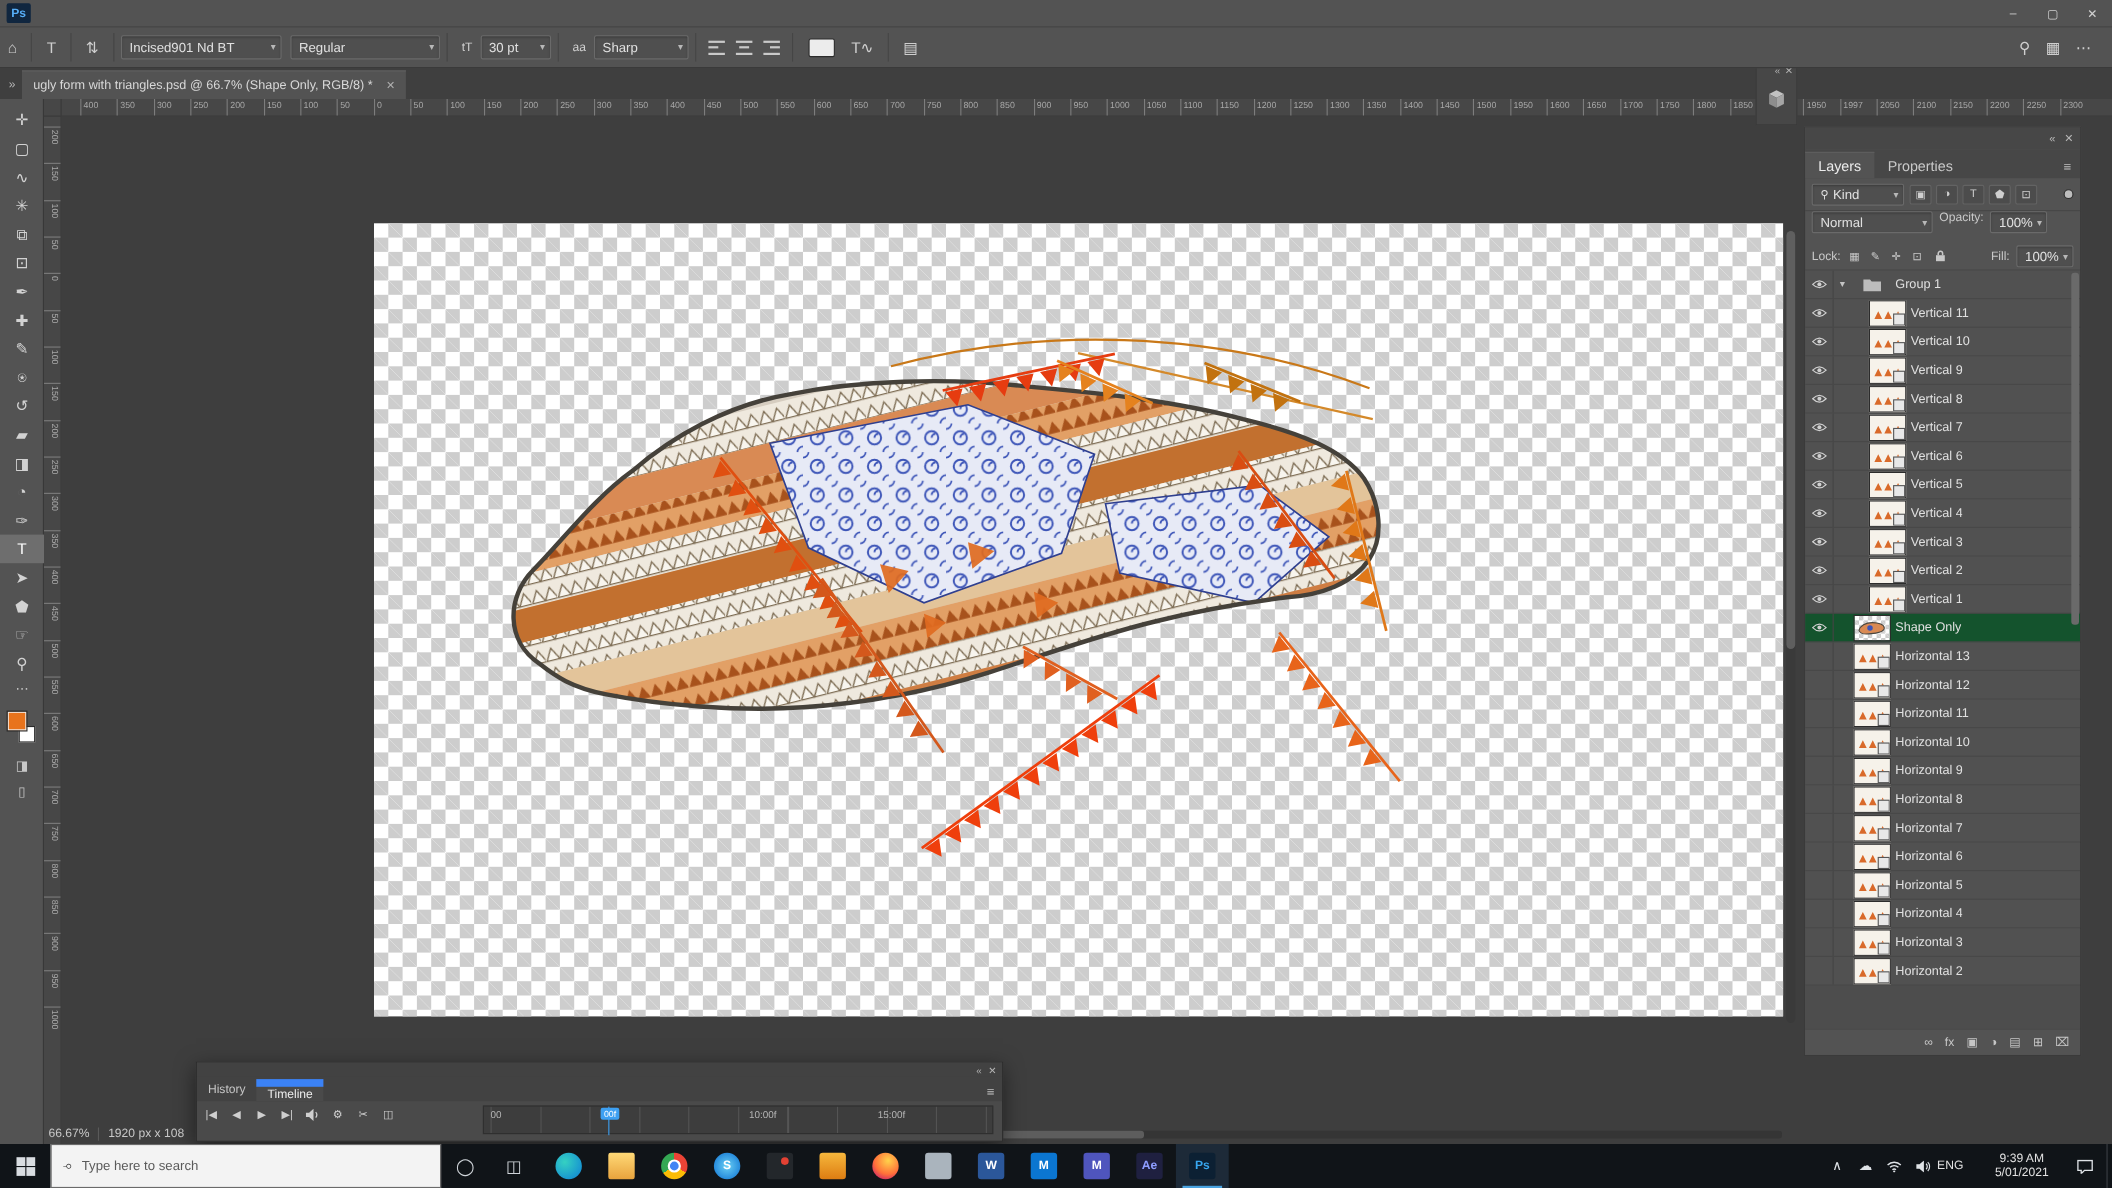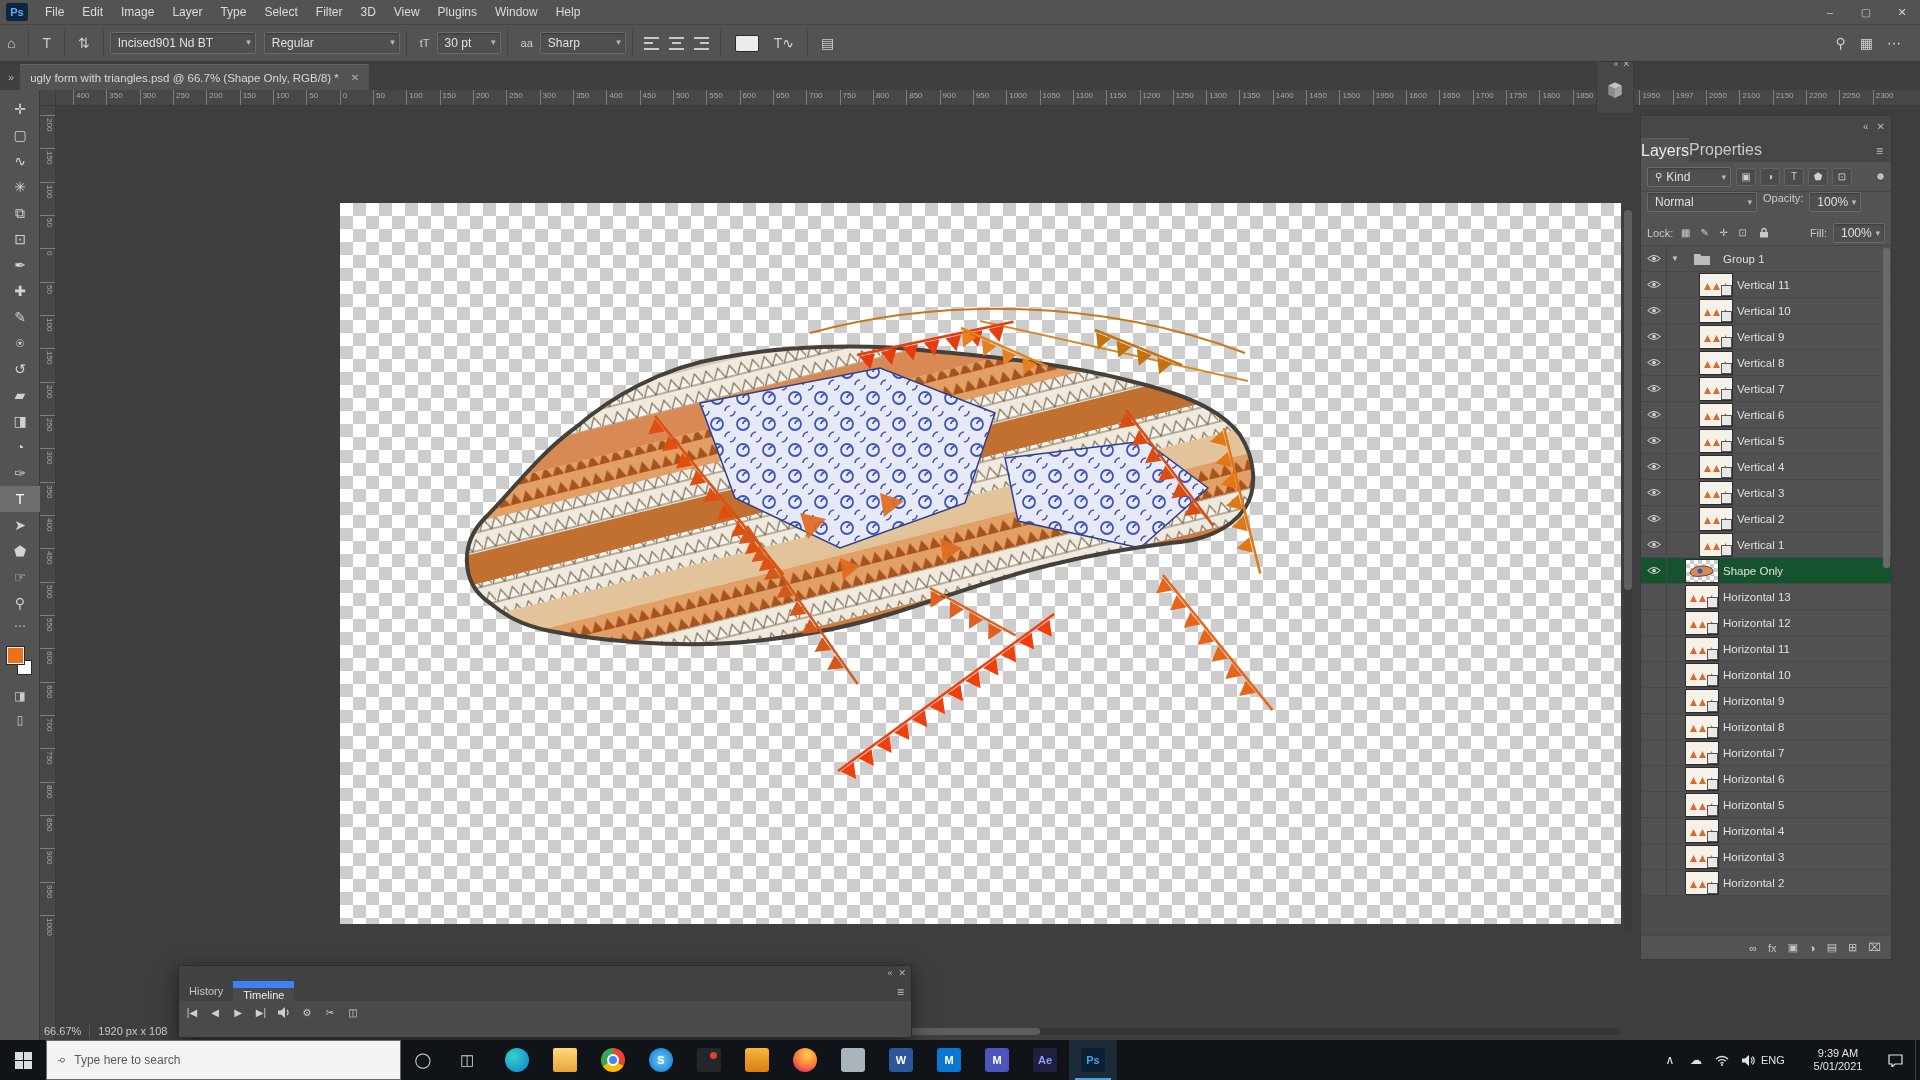--- a/index.html
+++ b/index.html
@@ -60,21 +60,21 @@
 
 
 #dock3d{position:absolute;left:1596px;top:56px;width:38px;height:58px;background:#474747;border:1px solid #3a3a3a;z-index:36}
 #dock3d .hd{height:14px;display:flex;justify-content:flex-end;align-items:center;font-size:9px;color:#b5b5b5;gap:4px;padding-right:3px}
 #dock3d .cube{height:38px;display:flex;align-items:center;justify-content:center}
 
 
 #layerspanel{position:absolute;left:1640px;top:115px;width:252px;height:845px;background:#535353;border:1px solid #3a3a3a;z-index:30;display:flex;flex-direction:column}
 #lp-head{height:20px;display:flex;justify-content:flex-end;align-items:center;gap:8px;padding-right:6px;color:#b8b8b8;font-size:10px;background:#474747}
 #lp-tabs{height:26px;background:#474747;display:flex;align-items:flex-end}
-.lp-tab{height:24px;padding:0 0;display:flex;align-items:center;font-size:16px;color:#c9c9c9}
+.lp-tab{height:24px;padding:0 12px;display:flex;align-items:center;font-size:13px;color:#c9c9c9}
 .lp-tab.active{background:#535353;color:#ececec;border-top:1px solid #5f5f5f}
 #lp-tabmenu{margin-left:auto;color:#c0c0c0;padding:0 8px 4px 0;font-size:12px}
 #lp-search{height:30px;display:flex;align-items:center;padding:0 6px;gap:5px;border-bottom:1px solid #464646}
 #kind-dd{width:84px;height:20px}
 .filt{width:20px;height:18px;border:1px solid #636363;border-radius:2px;background:#4c4c4c;color:#cfcfcf;font-size:10px;display:flex;align-items:center;justify-content:center}
 #filt-toggle{margin-left:auto;width:9px;height:9px;border-radius:50%;background:#bdbdbd;border:1px solid #2e2e2e}
 #lp-blend{height:28px;display:flex;padding:0 6px;gap:6px}
 #blend-dd{width:110px;height:20px}
 #opacity-dd{width:52px;height:20px}
 .lp-label{font-size:11px;color:#c9c9c9}
@@ -159,35 +159,20 @@
 #tb-notif{width:40px;height:40px;display:flex;align-items:center;justify-content:center}
 #show-desktop{width:5px;height:40px;border-left:1px solid #3a3f44}
 </style>
 </head>
 <body>
 
 <div id="root">
 
   <div id="menubar">
     <div id="ps-logo">Ps</div>
-    <div id="menu-items">
-
-    <div class="menu-item">File</div>
-        <div class="menu-item">Edit</div>
-        <div class="menu-item">Image</div>
-        <div class="menu-item">Layer</div>
-        <div class="menu-item">Type</div>
-        <div class="menu-item">Select</div>
-        <div class="menu-item">Filter</div>
-        <div class="menu-item">3D</div>
-        <div class="menu-item">View</div>
-        <div class="menu-item">Plugins</div>
-        <div class="menu-item">Window</div>
-        <div class="menu-item">Help</div>
-      </div>
     <div id="win-controls">
       <span class="winbtn">–</span>
       <span class="winbtn">▢</span>
       <span class="winbtn">✕</span>
     </div>
   </div>
 
   <div id="optionsbar">
     <span class="opt-icon">⌂</span>
     <span class="opt-sep"></span>
@@ -1167,20 +1152,27 @@
         <span class="tlbtn">
           <svg width="13" height="11" viewBox="0 0 13 11">
               <polygon points="0,3.5 3,3.5 7,0 7,11 3,7.5 0,7.5" fill="#cfcfcf"></polygon>
               <path d="M9,3 a3.5,3.5 0 0,1 0,5" stroke="#cfcfcf" fill="none" stroke-width="1.2"></path>
             </svg>
         </span>
         <span class="tlbtn">⚙</span>
         <span class="tlbtn">✂</span>
         <span class="tlbtn">◫</span>
       </div>
+      <div id="tl-ruler">
+        <span class="tl-mark" style="left:6px">00</span>
+        <span class="tl-mark" style="left:241px">10:00f</span>
+        <span class="tl-mark" style="left:358px">15:00f</span>
+        <div id="tl-playhead"></div>
+        <div id="tl-flag">00f</div>
+      </div>
     </div>
   </div>
 
   <div id="statusbar">
     <span>66.67%</span>
     <span id="status-sep"></span>
     <span>1920 px x 108</span>
   </div>
 
   <div id="taskbar">

